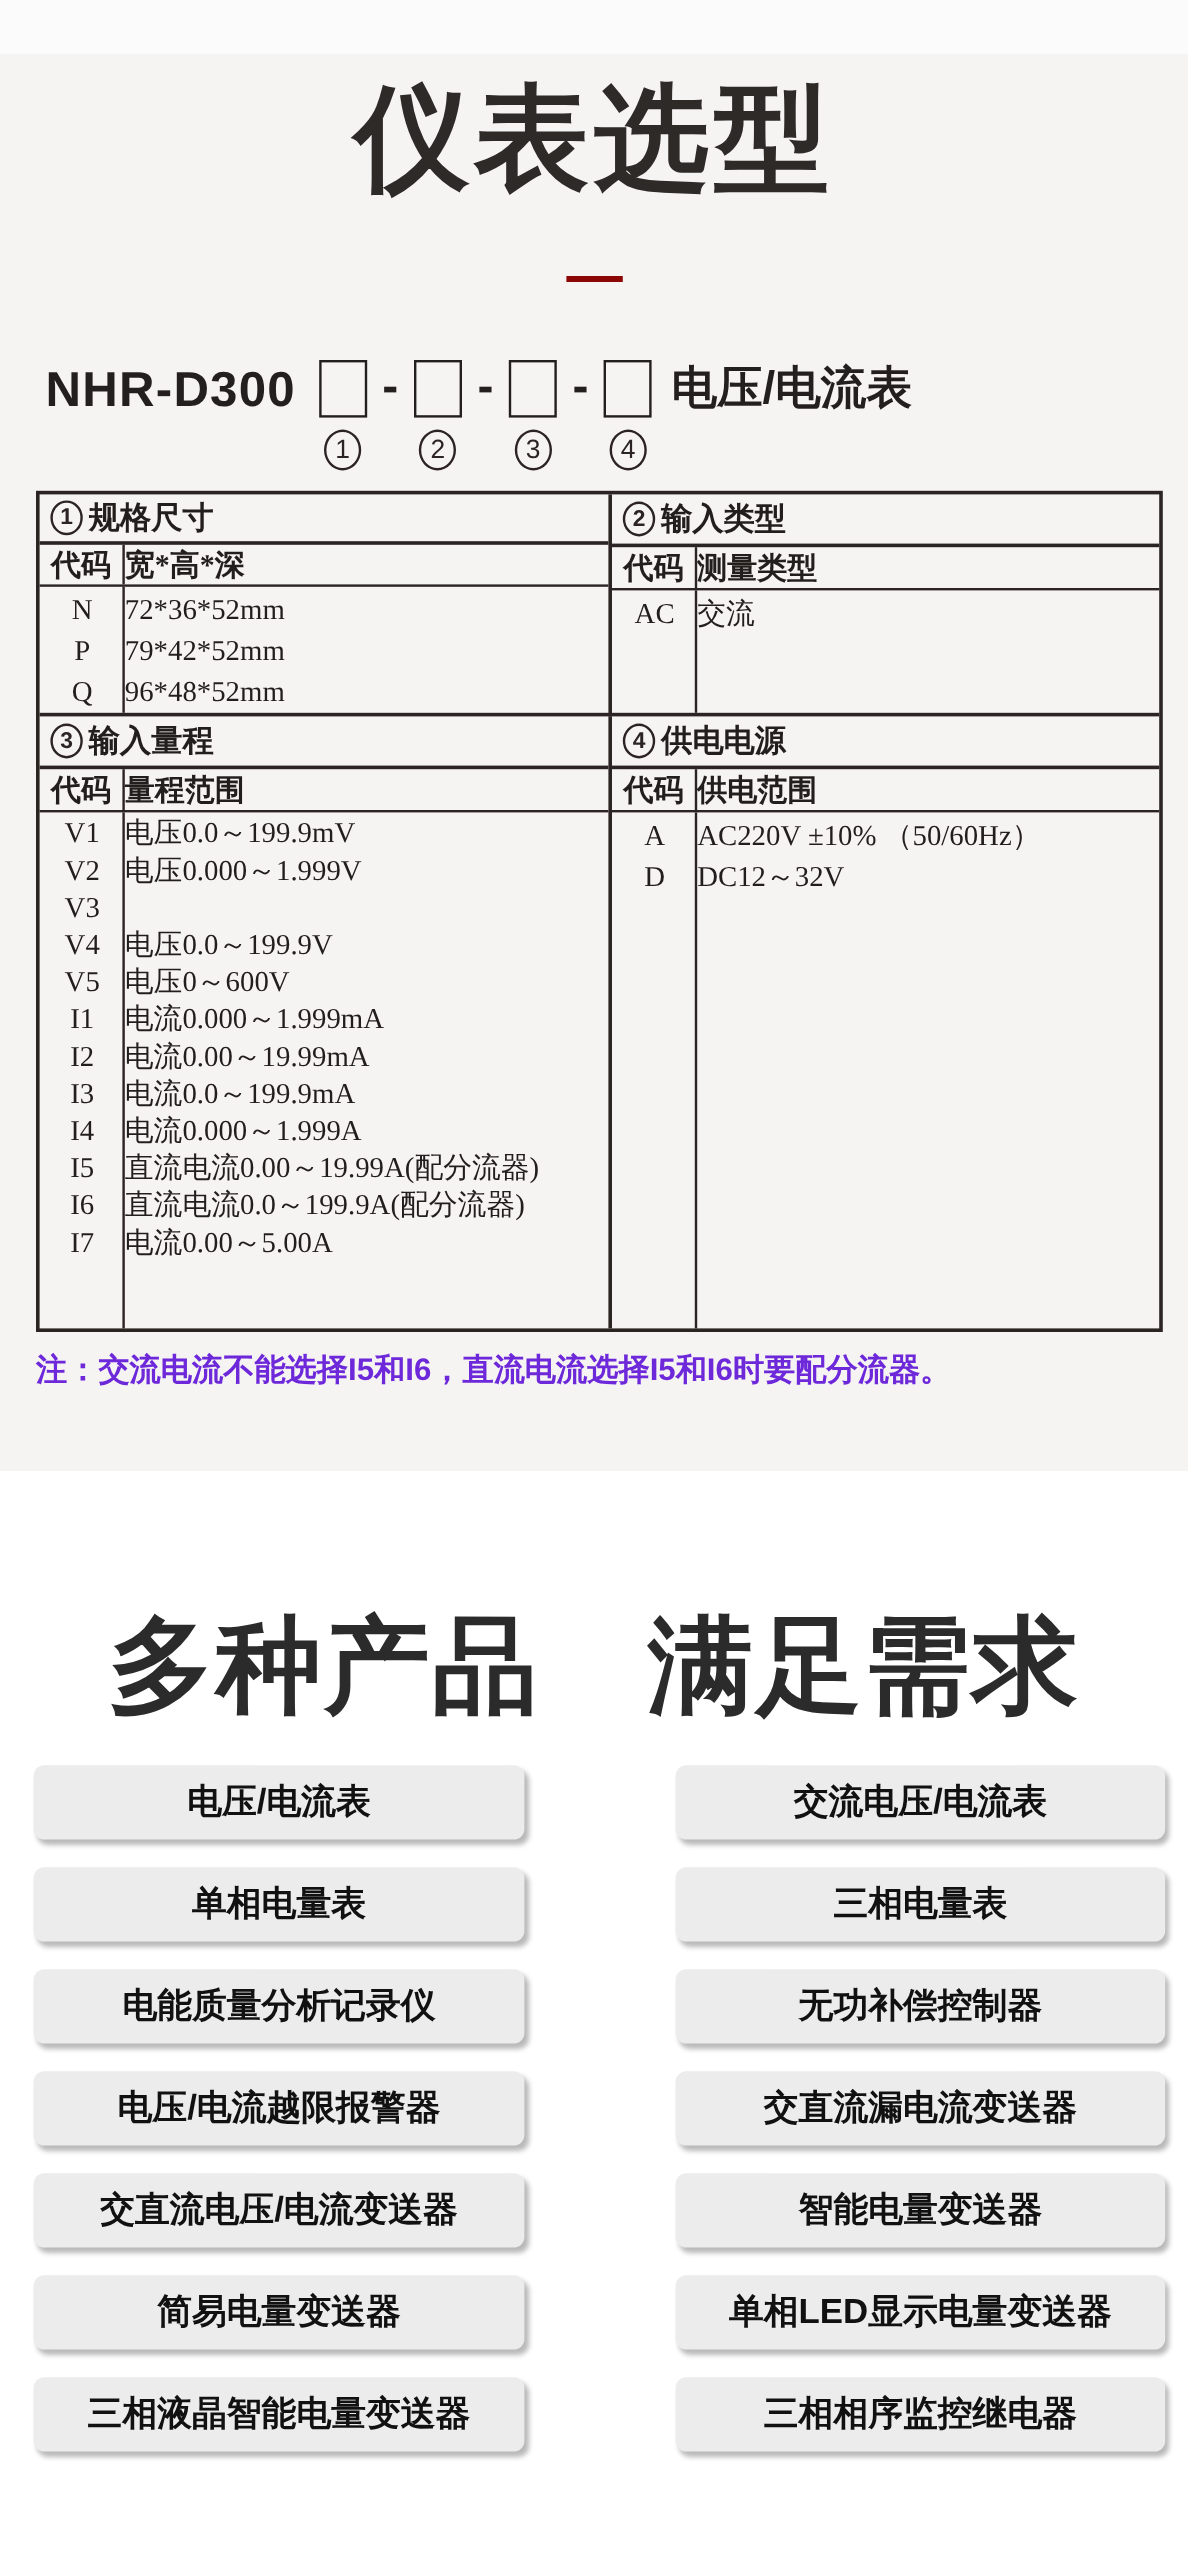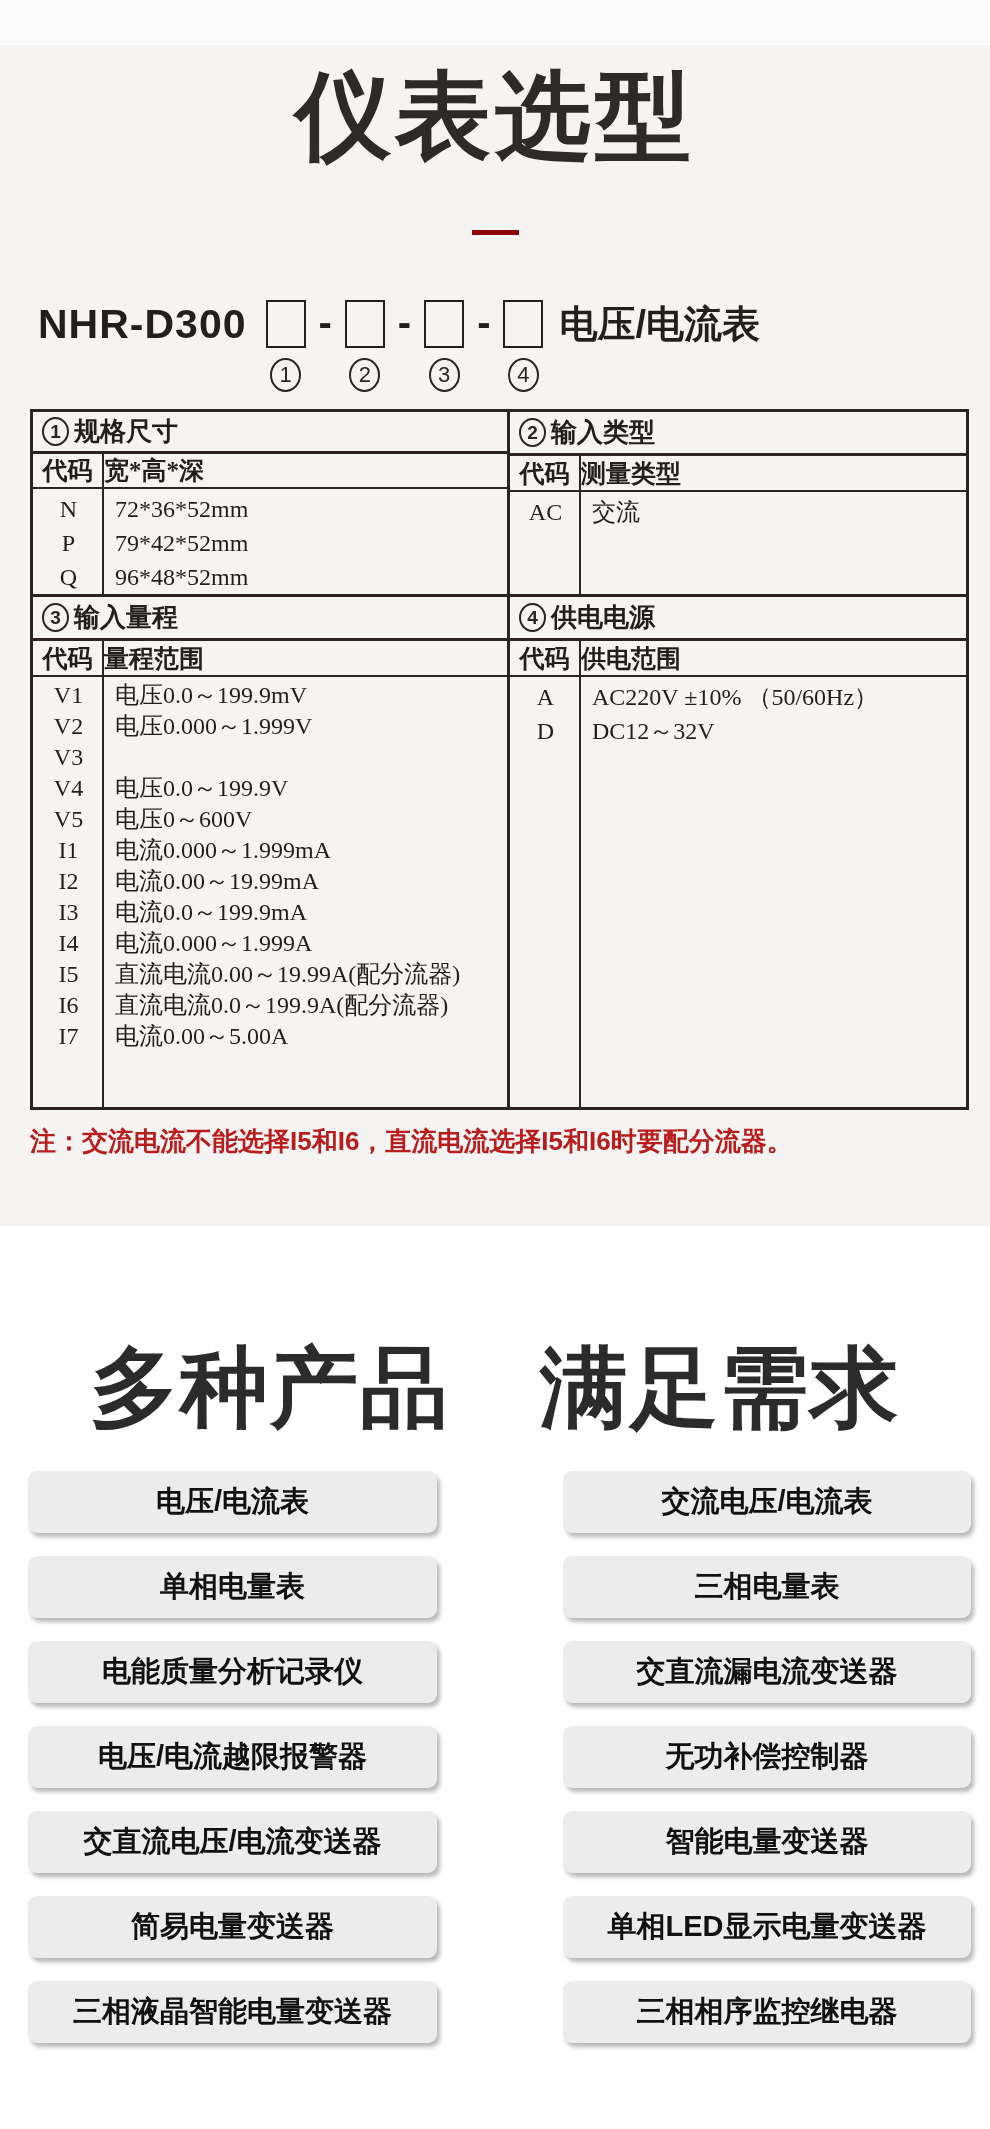--- a/index.html
+++ b/index.html
@@ -67,23 +67,23 @@
   .sect-sub .c2 { display:flex; align-items:center; }
   .sect-body { flex:1; position:relative; padding-top:3px; }
   .col-divider { position:absolute; left:69px; top:0; bottom:0; width:2px; background:#2b2422; }
   .t-row {
     display:grid; grid-template-columns:71px 1fr;
     font-size:24px; line-height:34px;
     font-family:"Liberation Serif","DejaVu Serif",serif;
   }
   .rows-tight .t-row { line-height:31px; }
   .t-code { text-align:center; }
-  .t-val { padding-left:11px; }
-
-  .table-note { margin:16px 0 0 30px; font-size:26px; line-height:30px; font-weight:700; color:#b91c1c; }
+  .t-val { }
+
+  .table-note { margin:16px 0 0 30px; font-size:26px; line-height:30px; font-weight:700; color:#6d28d9; }
 
   
   .products-heading {
     margin-top:118px; text-align:center;
     font-size:88px; line-height:1.0; font-weight:900;
     letter-spacing:2px; color:#2b2b2b; white-space:pre;
   }
   .prod-cols { display:flex; margin:39px 0 0 28px; gap:126px; }
   .prod-col { display:flex; flex-direction:column; gap:23px; }
   .prod-col-left { width:409px; }
@@ -318,24 +318,24 @@
         <div class="prod-btn">简易电量变送器</div>
 
         <div class="prod-btn">三相液晶智能电量变送器</div>
       </div>
     <div class="prod-col prod-col-right">
 
         <div class="prod-btn">交流电压/电流表</div>
 
         <div class="prod-btn">三相电量表</div>
 
+        <div class="prod-btn">无功补偿控制器</div>
+
         <div class="prod-btn">交直流漏电流变送器</div>
 
-        <div class="prod-btn">无功补偿控制器</div>
-
         <div class="prod-btn">智能电量变送器</div>
 
         <div class="prod-btn">单相LED显示电量变送器</div>
 
         <div class="prod-btn">三相相序监控继电器</div>
       </div>
   </div>
 
 </div>
 

